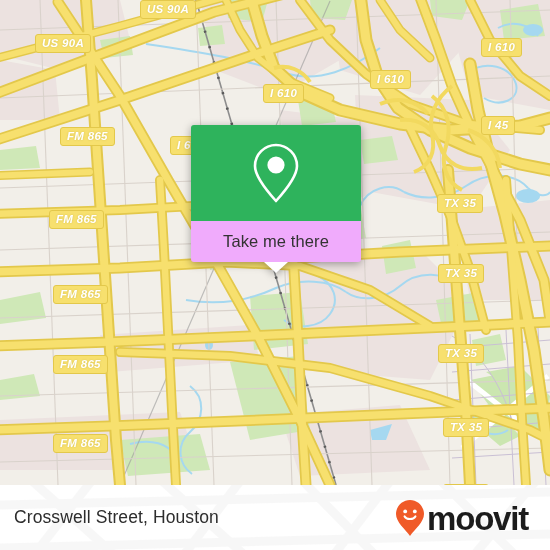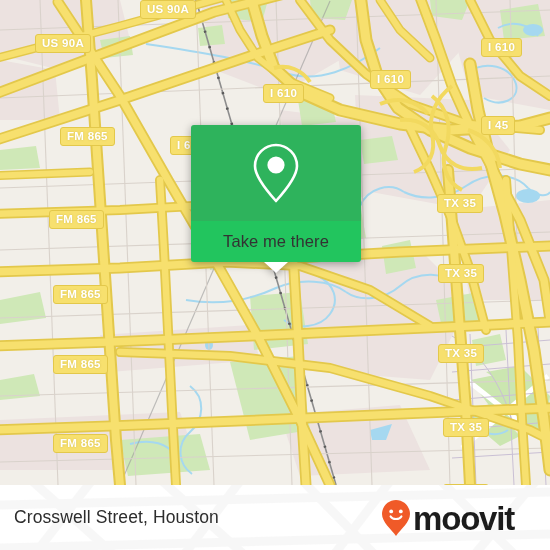--- a/index.html
+++ b/index.html
@@ -16,20 +16,21 @@
     overflow: hidden;
   }
 
   
   .map {
     position: absolute;
     left: 0; top: 0;
     width: 550px; height: 485px;
     background: #f2efe9;
     overflow: hidden;
+    font-style: italic;
   }
   .map svg { display: block; }
 
   
   .attribution {
     position: absolute;
     left: 0;
     top: 466px;
     height: 19px;
     padding: 2px 8px 2px 6px;
@@ -54,21 +55,21 @@
   .card-top {
     background: #2eb35c;
     height: 96px;
     border-radius: 3px 3px 0 0;
     display: flex;
     align-items: center;
     justify-content: center;
   }
   .card-bottom {
     position: relative;
-    background: #22c55e;
+    background: #f0abfc;
     height: 41px;
     border-radius: 0 0 3px 3px;
     display: flex;
     align-items: center;
     justify-content: center;
   }
   .card-bottom-label {
     font-size: 16.5px;
     color: #333333;
     letter-spacing: .1px;
@@ -99,21 +100,21 @@
     width: 550px; height: 550px;
     opacity: 0.06;
     pointer-events: none;
   }
   .footer-inner {
     position: relative;
     width: 100%; height: 100%;
     display: flex;
     align-items: center;
     justify-content: space-between;
-    padding: 0 36px 0 14px;
+    padding: 0 22px 0 14px;
   }
   .footer-title {
     font-size: 17.5px;
     color: #2d2d2d;
     letter-spacing: .1px;
     white-space: nowrap;
   }
   .brand {
     display: flex;
     align-items: center;

